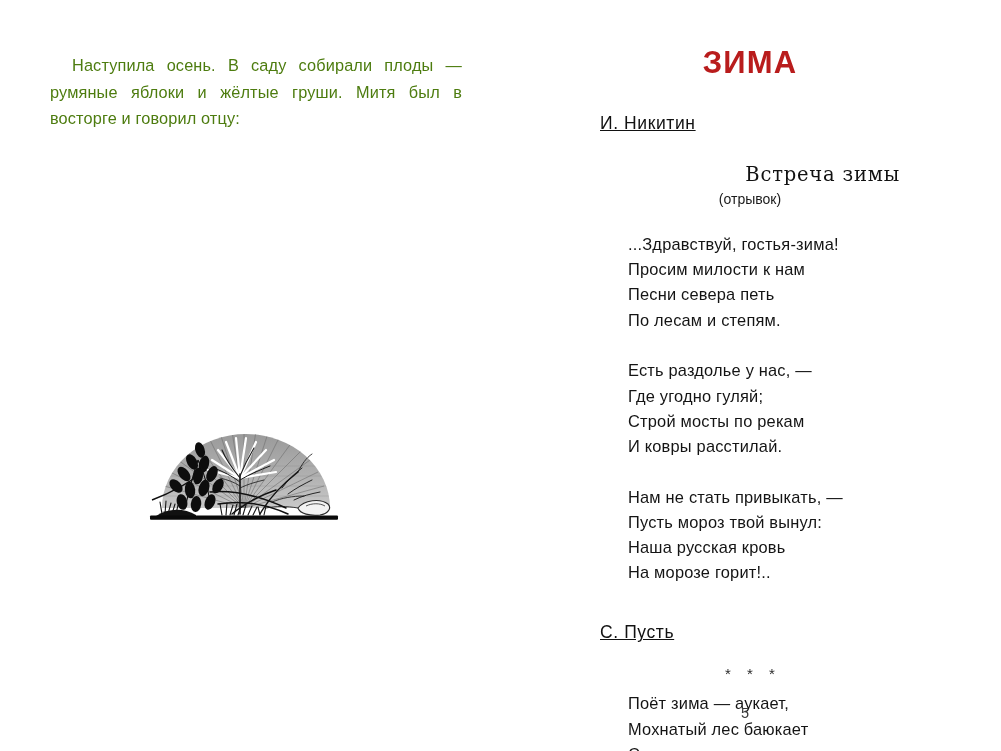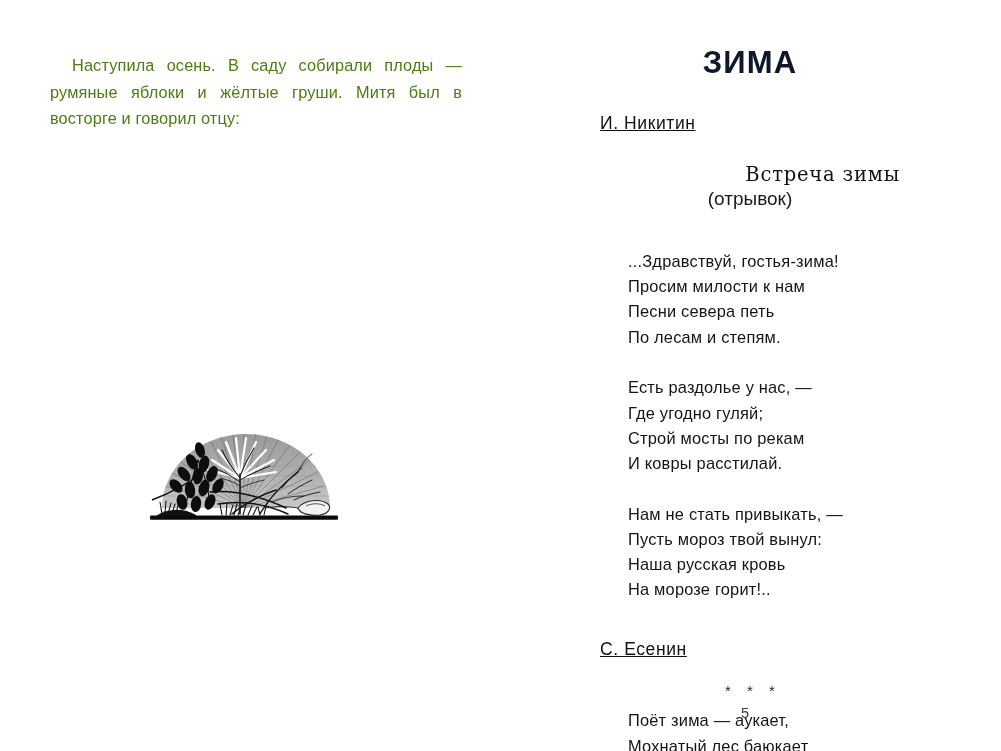--- a/index.html
+++ b/index.html
@@ -67,50 +67,50 @@
     top: 44px;
     width: 300px;
   }
   .section-title {
     font-size: 31px;
     font-weight: bold;
     letter-spacing: 1.2px;
     text-align: center;
     margin: 0;
     line-height: 38px;
-    color: #0f172a;
+    color: #b91c1c;
   }
   .author {
     font-size: 17.5px;
     text-align: left;
     letter-spacing: 0.6px;
     margin: 0;
     line-height: 26px;
     text-decoration: underline;
   }
   .author-nikitin { margin-top: 28px; }
   .poem-title {
     font-family: "DejaVu Serif", "Liberation Serif", serif;
     font-size: 19.5px;
     text-align: right;
     letter-spacing: 0.8px;
     margin: 0;
     line-height: 26px;
   }
   .poem-title-wrap { margin-top: 26px; }
   .poem-subtitle {
-    font-size: 19px;
+    font-size: 14px;
     text-align: center;
     margin: 2px 0 0 0;
     line-height: 18px;
     color: #1a1a1a;
   }
 
   .stanzas {
-    margin-top: 41px;
+    margin-top: 24px;
     padding-left: 28px;
   }
   .stanza {
     font-size: 16.4px;
     line-height: 25.2px;
     letter-spacing: 0.2px;
     margin: 0 0 25.5px 0;
     white-space: pre-line;
     color: #141414;
   }
@@ -320,21 +320,21 @@
       <p class="stanza">Есть раздолье у нас, —
 Где угодно гуляй;
 Строй мосты по рекам
 И ковры расстилай.</p>
       <p class="stanza">Нам не стать привыкать, —
 Пусть мороз твой вынул:
 Наша русская кровь
 На морозе горит!..</p>
     </div>
 
-    <p class="author author-esenin">С.  Есенин</p>
+    <p class="author author-esenin">С.  Пусть</p>
 
     <p class="stars">* * *</p>
 
     <p class="esenin-stanza">Поёт зима — аукает,
 Мохнатый лес баюкает
 Стозвоном сосняка.</p>
   </div>
 
   <div class="page-number">
     <span class="page-number-inner">5</span>

